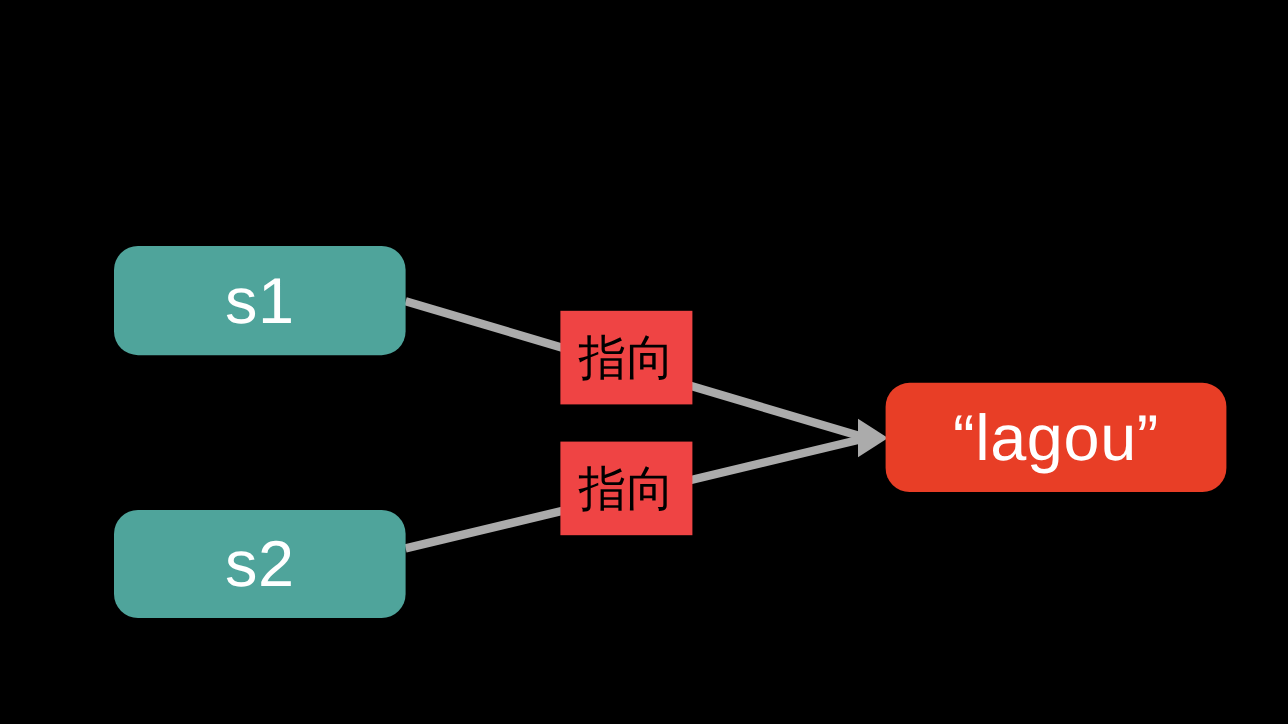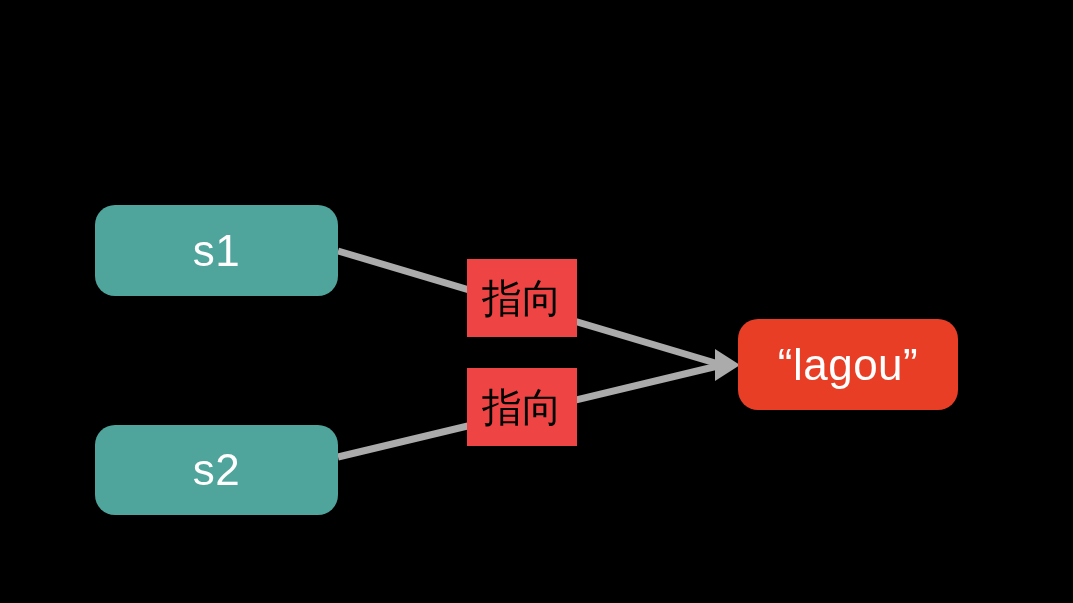--- a/index.html
+++ b/index.html
@@ -21,30 +21,30 @@
     top: 0;
     width: 1073px;
     height: 603px;
   }
   .node {
     position: absolute;
     border-radius: 20px;
     display: flex;
     align-items: center;
     justify-content: center;
-    font-size: 44px;
+    font-size: 54px;
     font-weight: 500;
     color: #ffffff;
     letter-spacing: 0.5px;
   }
   .node-teal { background: #4FA49B; }
   .node-red  { background: #E83E26; }
   .node-s1    { left: 95px;  top: 205px; width: 243px; height: 91px; }
   .node-s2    { left: 95px;  top: 413px; width: 243px; height: 90px; margin-top: 12px; }
-  .node-lagou { left: 738px; top: 319px; width: 220px; height: 91px; }
+  .node-lagou { left: 738px; top: 319px; width: 284px; height: 91px; }
   .edge-label {
     position: absolute;
     width: 110px;
     height: 78px;
     background: #ef4444;
     color: #000000;
     display: flex;
     align-items: center;
     justify-content: center;
     font-size: 40px;

